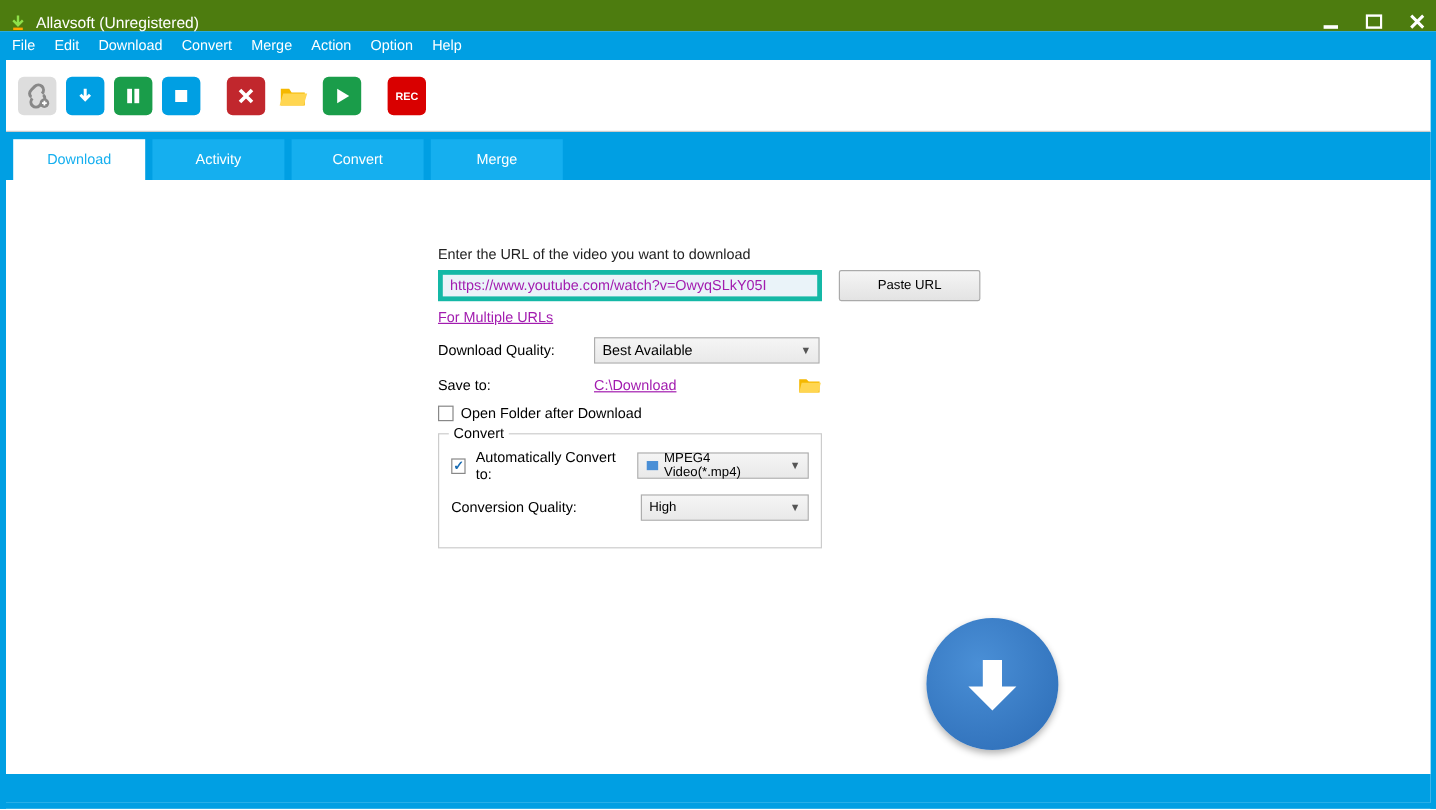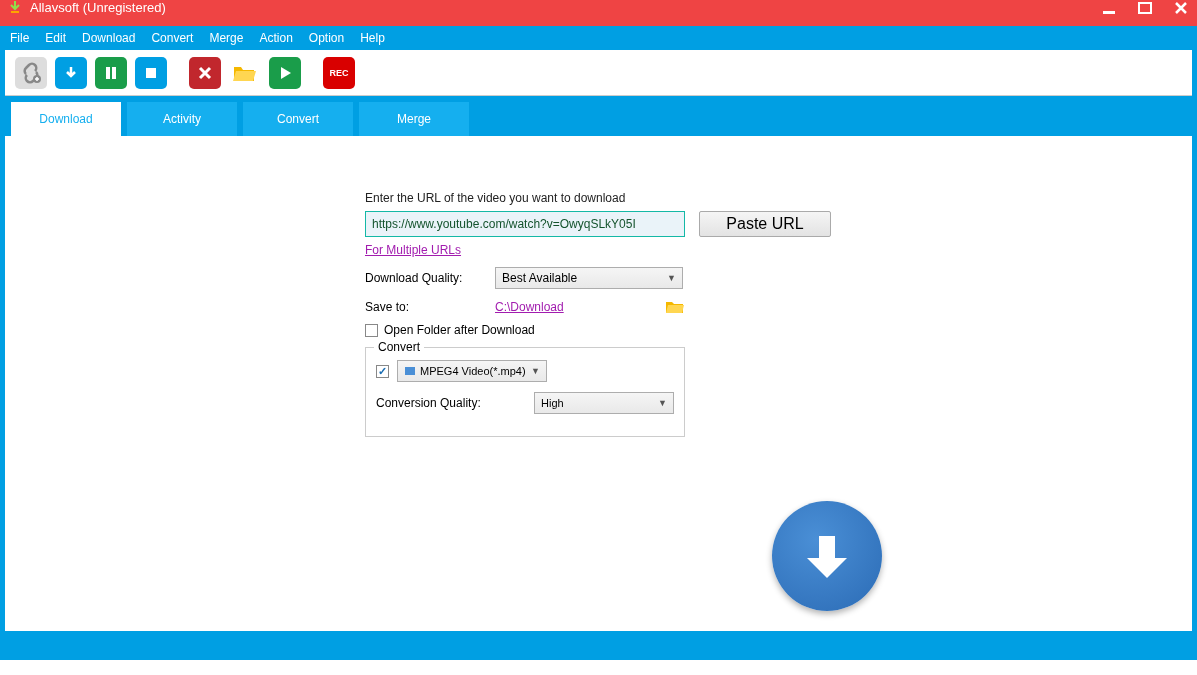--- a/index.html
+++ b/index.html
@@ -1,49 +1,49 @@
 <!DOCTYPE html>
 <html><head>
 <meta charset="utf-8">
 <style>
 * { box-sizing: border-box; margin: 0; padding: 0; }
 body { font-family: "Segoe UI", Tahoma, sans-serif; font-size: 12px; background: #fff; width: 1197px; height: 675px; overflow: hidden; }
 
-.titlebar { background: #ef4444; height: 26px; display: flex; align-items: flex-start; padding: 0 8px; color: #fff; }
+.titlebar { background: #4d7c0f; height: 26px; display: flex; align-items: flex-end; padding: 0 8px; color: #fff; }
 .titlebar .logo { width: 14px; height: 14px; margin-right: 8px; display: flex; align-items: center; justify-content: center; }
 .titlebar .title { font-size: 13px; flex: 1; }
 .titlebar .win-controls { display: flex; gap: 20px; align-items: center; }
 .titlebar .win-controls span { cursor: pointer; display: inline-flex; width: 16px; height: 16px; align-items: center; justify-content: center; }
 
 .menubar { background: #009fe3; height: 24px; display: flex; align-items: center; padding: 0 10px; gap: 16px; color: #fff; font-size: 12px; }
 .menubar span { cursor: pointer; }
 
-.toolbar { background: #fff; height: 46px; border-bottom: 1px solid #ccc; display: flex; align-items: center; padding: 0 10px; gap: 8px; }
+.toolbar { background: #fff; height: 60px; border-bottom: 1px solid #ccc; display: flex; align-items: center; padding: 0 10px; gap: 8px; }
 .toolbar .tbtn { width: 32px; height: 32px; border-radius: 5px; display: flex; align-items: center; justify-content: center; cursor: pointer; }
 .tbtn.link { background: #ddd; }
 .tbtn.download { background: #009fe3; }
 .tbtn.pause { background: #1a9d4a; }
 .tbtn.stop { background: #009fe3; }
 .tbtn.cancel { background: #c1272d; }
 .tbtn.folder { background: transparent; }
 .tbtn.play { background: #1a9d4a; }
 .tbtn.rec { background: #d90000; color: #fff; font-size: 9px; font-weight: bold; }
 
 .outer { border-left: 5px solid #009fe3; border-right: 5px solid #009fe3; border-bottom: 5px solid #009fe3; }
 
 .tabbar { background: #009fe3; height: 40px; display: flex; align-items: flex-end; padding-left: 6px; gap: 6px; }
 .tab { background: #15afef; color: #fff; padding: 10px 0; width: 110px; text-align: center; font-size: 12px; cursor: pointer; }
 .tab.active { background: #fff; color: #15afef; }
 
 .content { background: #fff; height: 495px; position: relative; }
 .form-area { position: absolute; left: 360px; top: 55px; width: 470px; }
 .label-row { font-size: 12px; margin-bottom: 6px; color: #222; }
 .url-row { display: flex; gap: 14px; margin-bottom: 6px; }
-.url-input { width: 320px; height: 26px; border: 1px solid #14b8a6; background: #eaf3f9; padding: 0 6px; font-size: 12px; color: #14532d; }
-.paste-btn { width: 132px; height: 26px; background: linear-gradient(#f5f5f5, #e3e3e3); border: 1px solid #aaa; border-radius: 2px; font-size: 16px; cursor: pointer; }
+.url-input { width: 320px; height: 26px; border: 4px solid #14b8a6; background: #eaf3f9; padding: 0 6px; font-size: 12px; color: #a21caf; }
+.paste-btn { width: 118px; height: 26px; background: linear-gradient(#f5f5f5, #e3e3e3); border: 1px solid #aaa; border-radius: 2px; font-size: 11px; cursor: pointer; }
 .link-text { color: #a21caf; text-decoration: underline; font-size: 12px; cursor: pointer; }
 .field-row { display: flex; align-items: center; margin-top: 10px; font-size: 12px; }
 .field-label { width: 130px; }
 .select-box { width: 188px; height: 22px; border: 1px solid #adadad; background: linear-gradient(#f5f5f5, #e9e9e9); padding: 0 6px; font-size: 12px; display: flex; align-items: center; justify-content: space-between; cursor: pointer; }
 .select-box .arrow { font-size: 9px; color: #555; }
 .folder-icon { width: 20px; height: 16px; margin-left: auto; cursor: pointer; }
 .checkbox-row { display: flex; align-items: center; gap: 6px; margin-top: 8px; font-size: 12px; }
 .checkbox { width: 13px; height: 13px; border: 1px solid #888; background: #fff; display: flex; align-items: center; justify-content: center; cursor: pointer; }
 .checkbox.checked::after { content: "✓"; color: #1a6db3; font-size: 11px; font-weight: bold; }
 
@@ -185,20 +185,21 @@
 
     <div class="checkbox-row">
       <div class="checkbox"></div>
       <span>Open Folder after Download</span>
     </div>
 
     <div class="fieldset">
       <div class="legend">Convert</div>
       <div class="frow">
         <div class="checkbox checked"></div>
+        <span>Automatically Convert to:</span>
         <div class="format-select">
           <svg width="12" height="12" viewBox="0 0 12 12">
                 <rect x="1" y="2" width="10" height="8" fill="#4a8fd6"></rect>
               </svg>
           <span>MPEG4 Video(*.mp4)</span>
           <span class="arrow">▼</span>
         </div>
       </div>
       <div class="frow">
         <span style="width:150px">Conversion Quality:</span>

